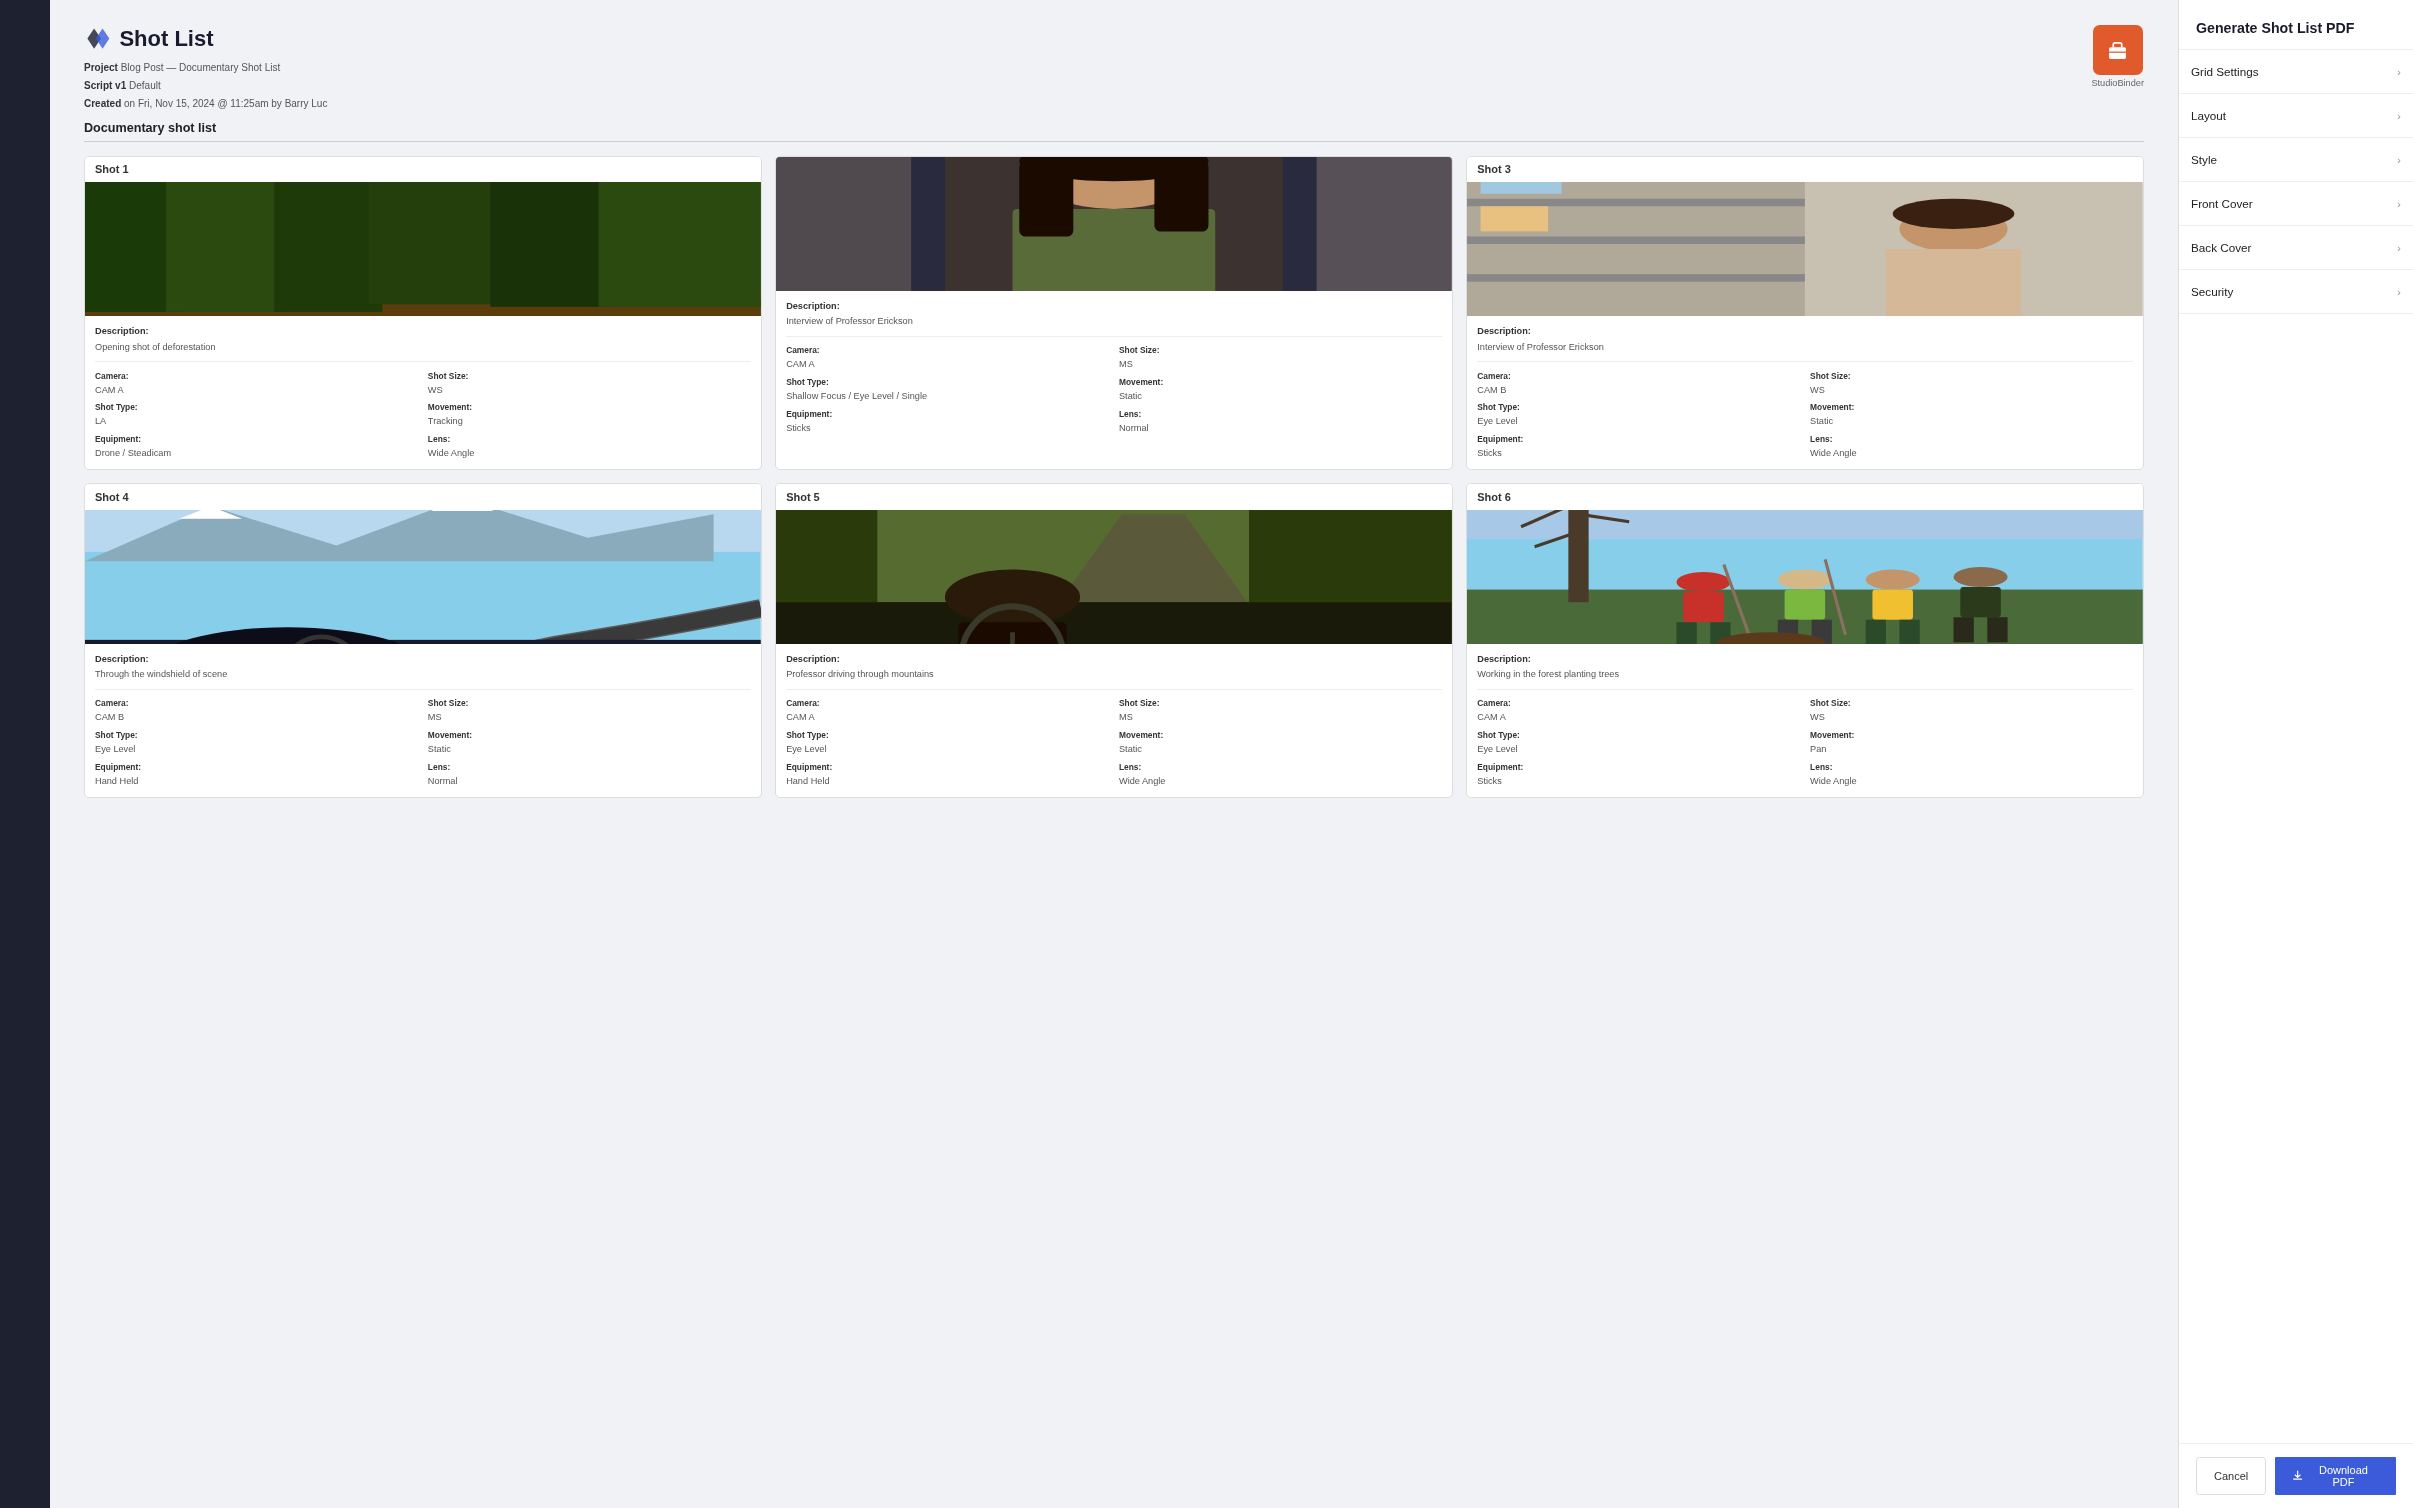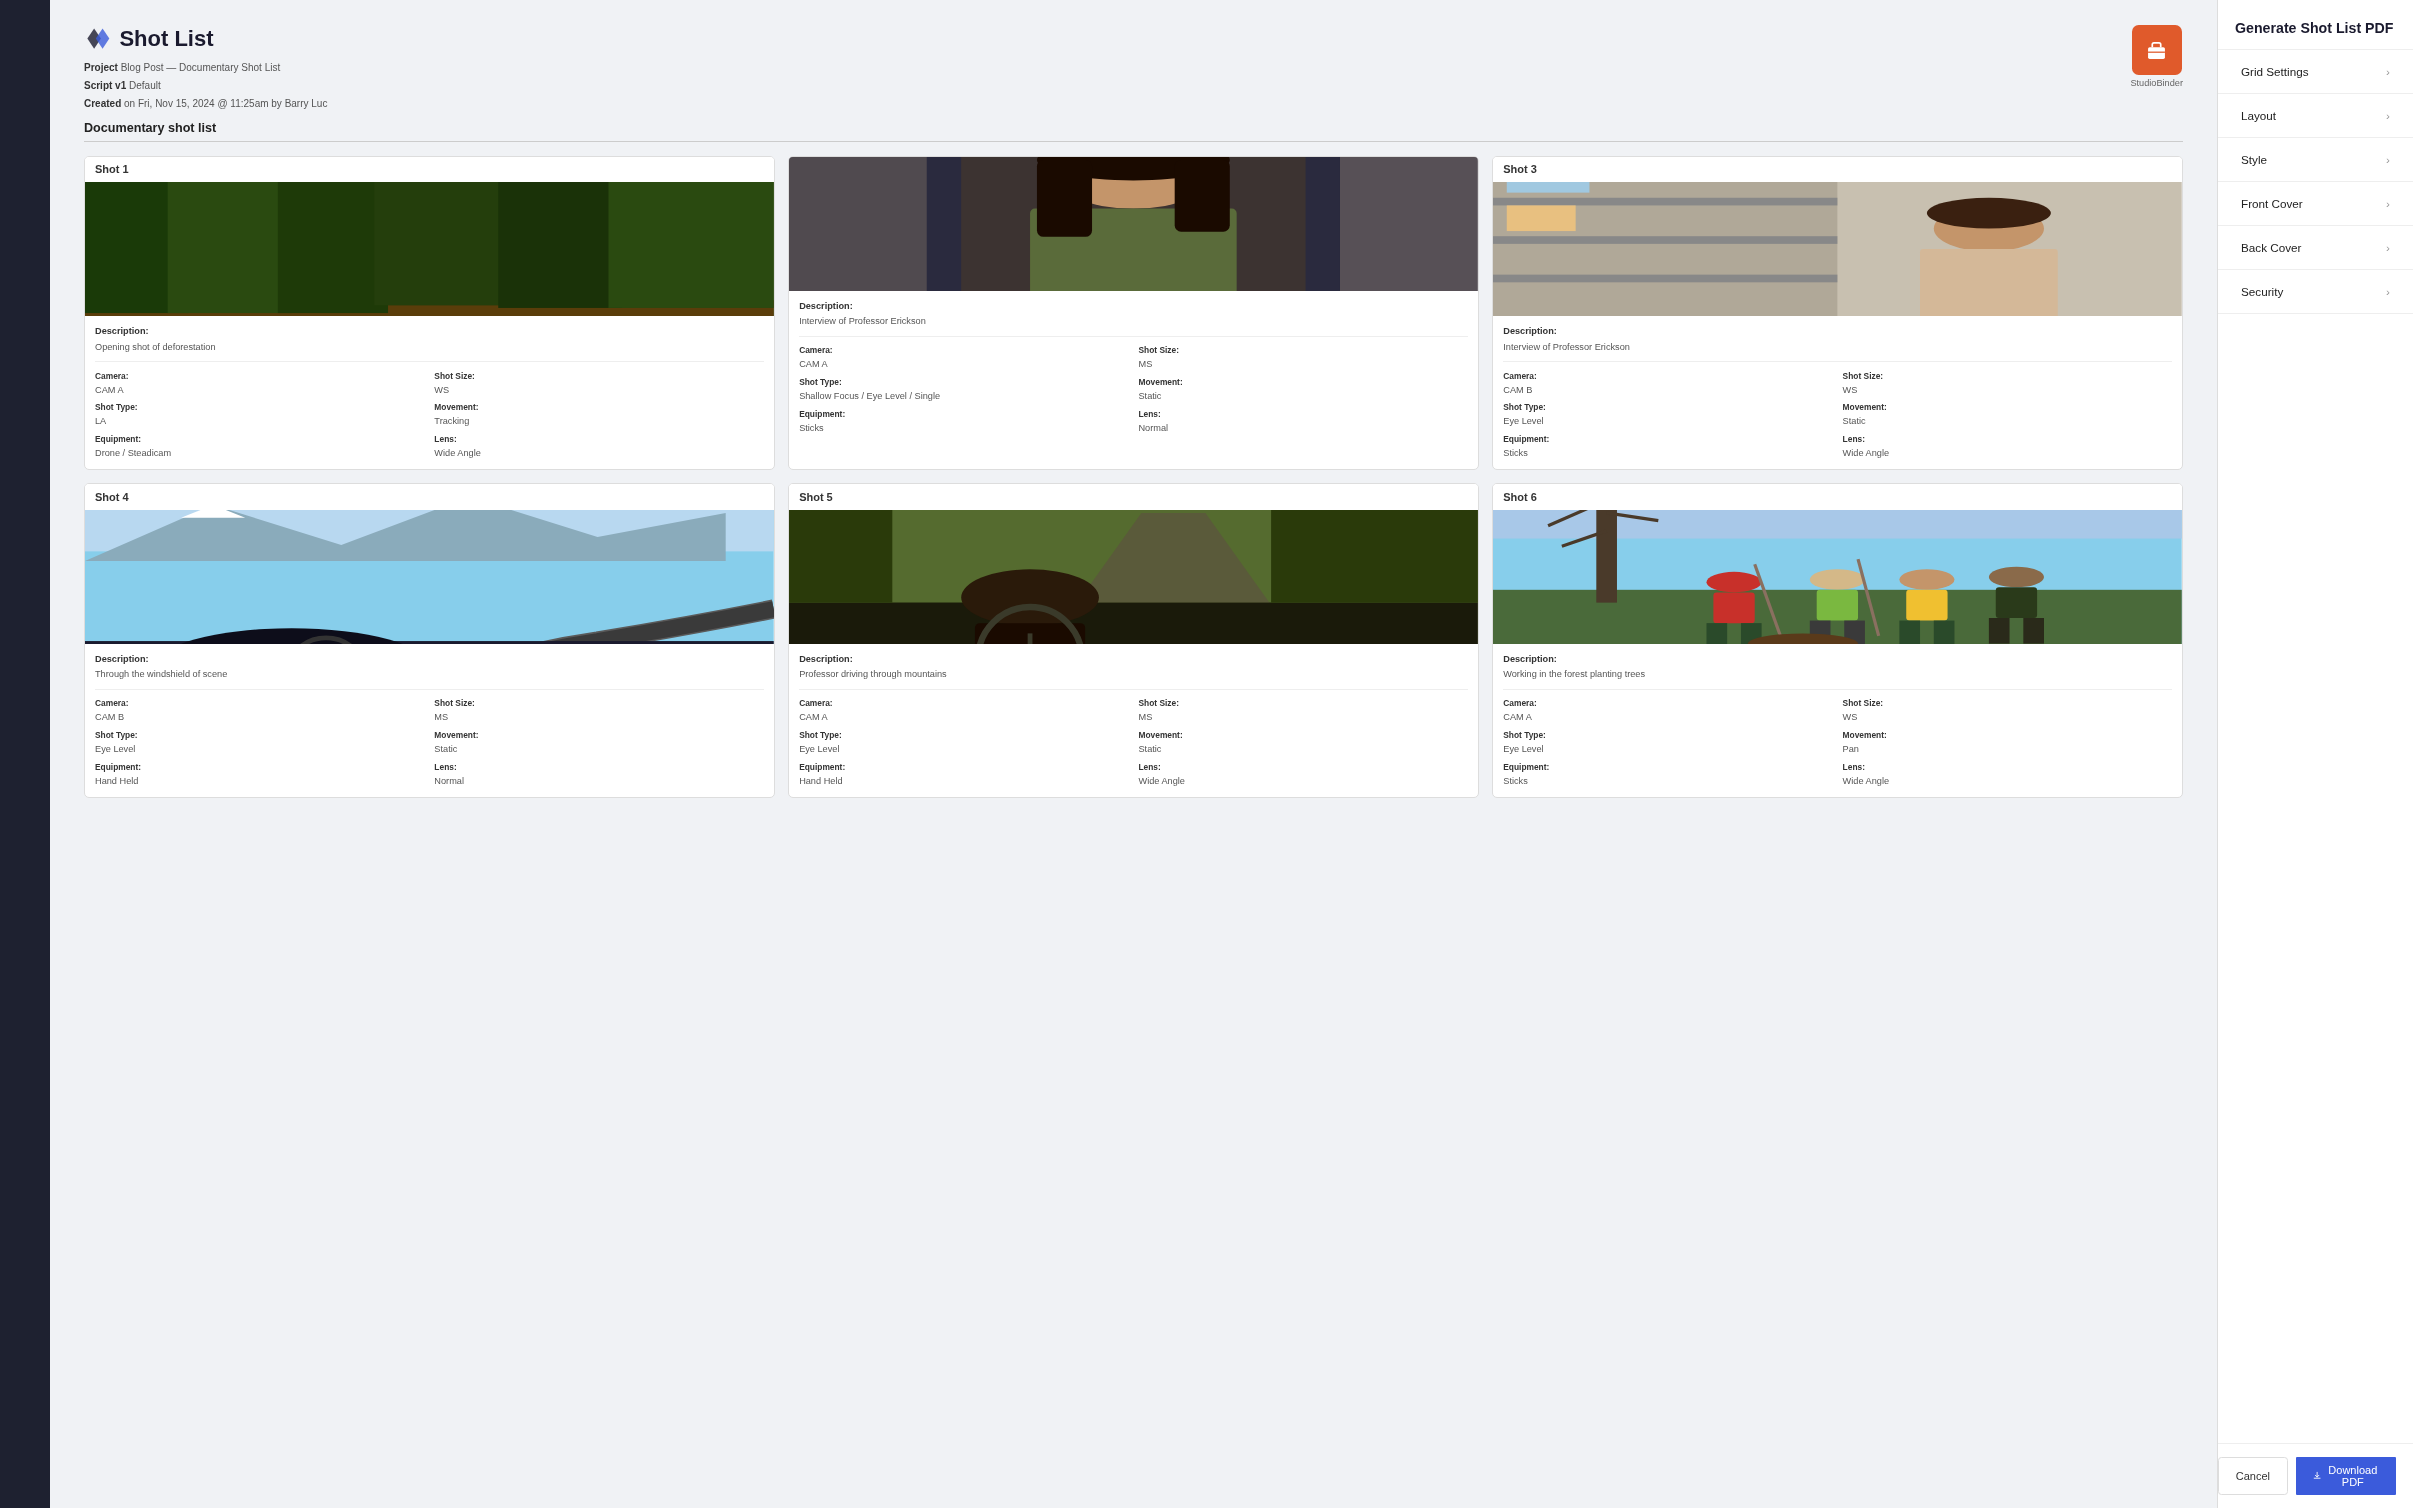--- a/index.html
+++ b/index.html
@@ -162,21 +162,21 @@
       display: block;
     }
 
     .detail-value {
       font-size: 9.2px;
       color: #555;
     }
 
     
     .right-panel {
-      width: 196px;
+      width: 235px;
       background: white;
       border-left: 0.8px solid #ddd;
       display: flex;
       flex-direction: column;
       flex-shrink: 0;
     }
 
     .panel-header {
       padding: 20px 17px 13.4px;
       border-bottom: 0.8px solid #eee;
@@ -190,21 +190,21 @@
 
     .panel-items {
       flex: 1;
       overflow-y: auto;
     }
 
     .panel-item {
       display: flex;
       align-items: center;
       justify-content: space-between;
-      padding: 15px 23px;
+      padding: 15px 12px;
       border-bottom: 0.8px solid #eee;
       cursor: pointer;
     }
 
     .panel-item-label {
       font-size: 11.7px;
       color: #222;
     }
 
     .panel-item-chevron {

